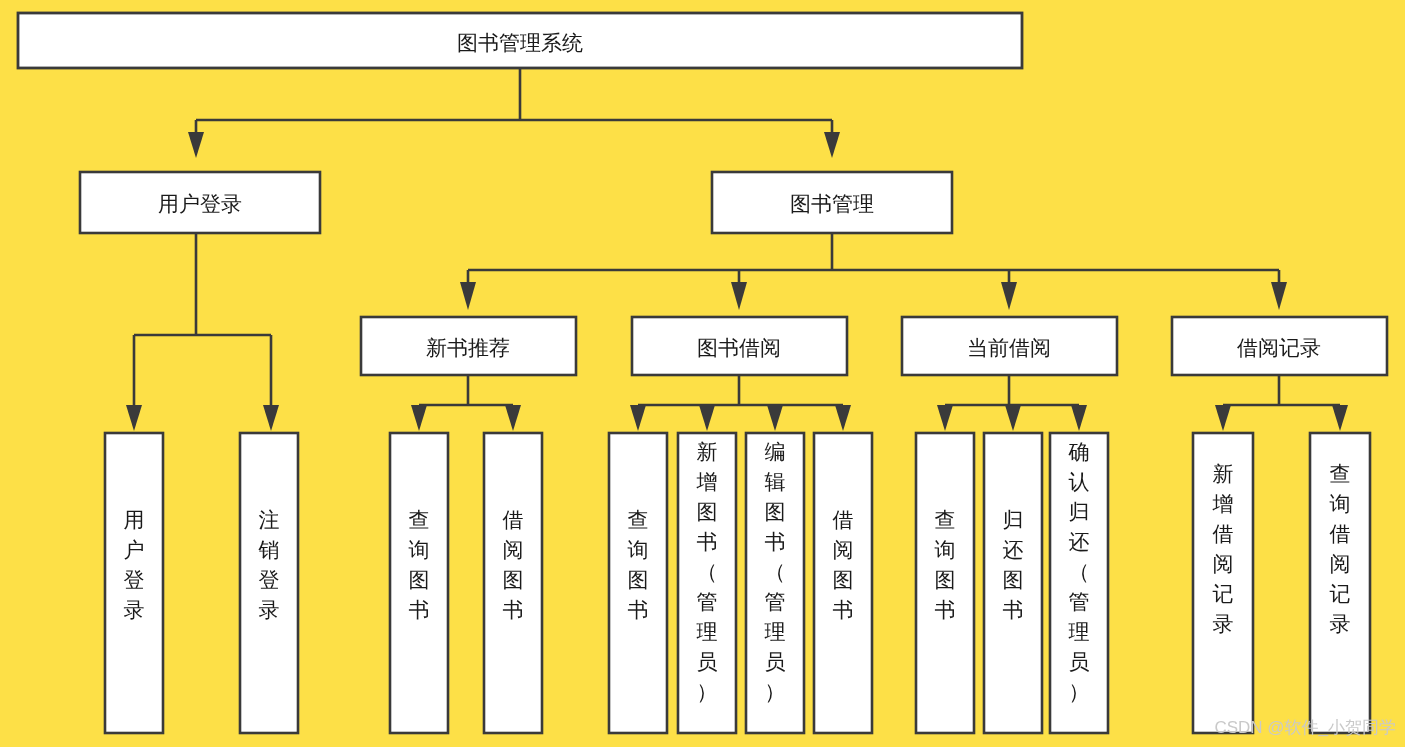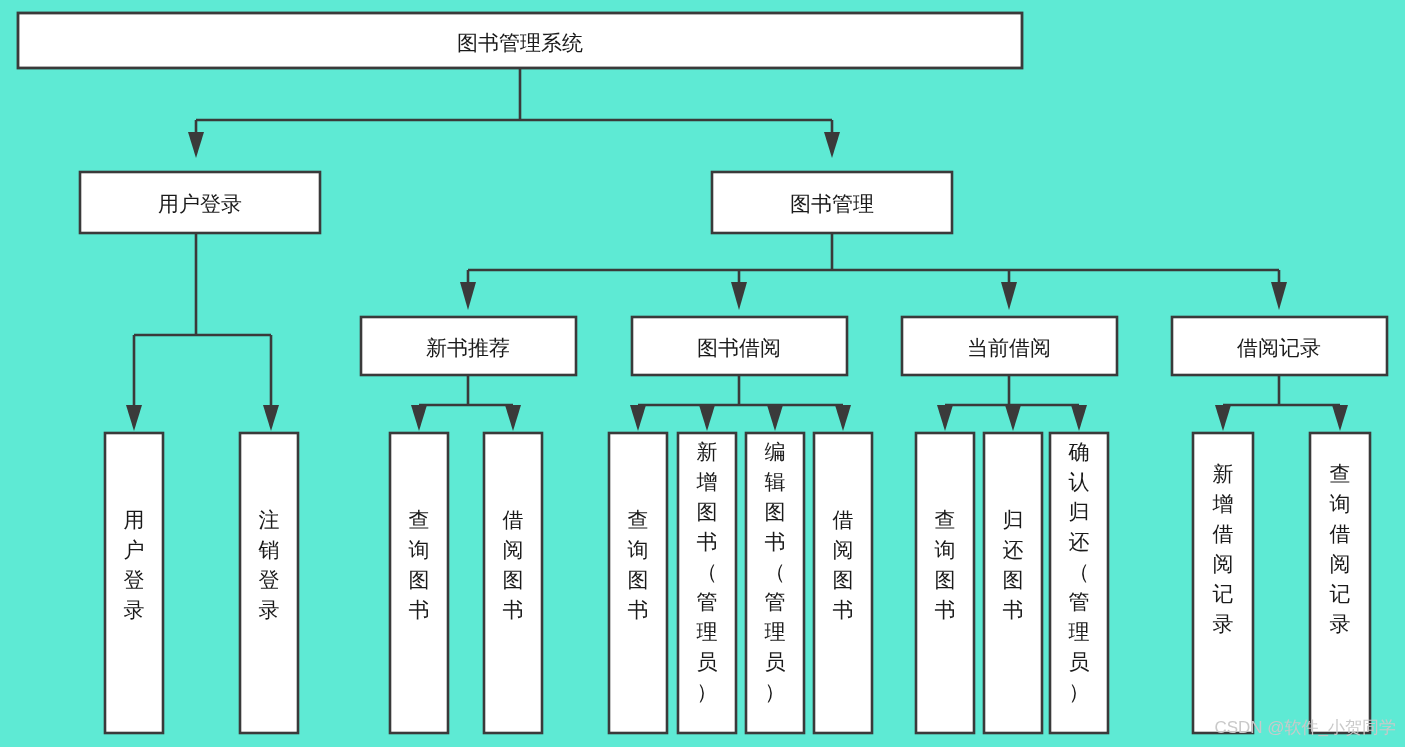--- a/index.html
+++ b/index.html
@@ -10,21 +10,21 @@
   body {
     width: 1405px;
     height: 747px;
     overflow: hidden;
     font-family: "Liberation Sans", "DejaVu Sans", sans-serif;
   }
   #diagram-root {
     position: relative;
     width: 1405px;
     height: 747px;
-    background: #5eead4;
+    background: #fde047;
   }
   svg.diagram-canvas {
     position: absolute;
     top: 0;
     left: 0;
     width: 1405px;
     height: 747px;
     display: block;
   }
   .node-box {

